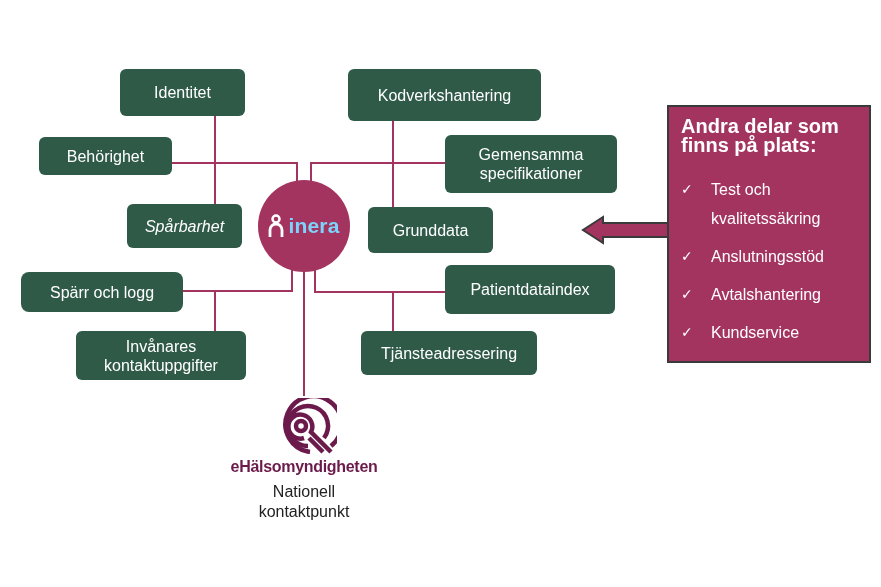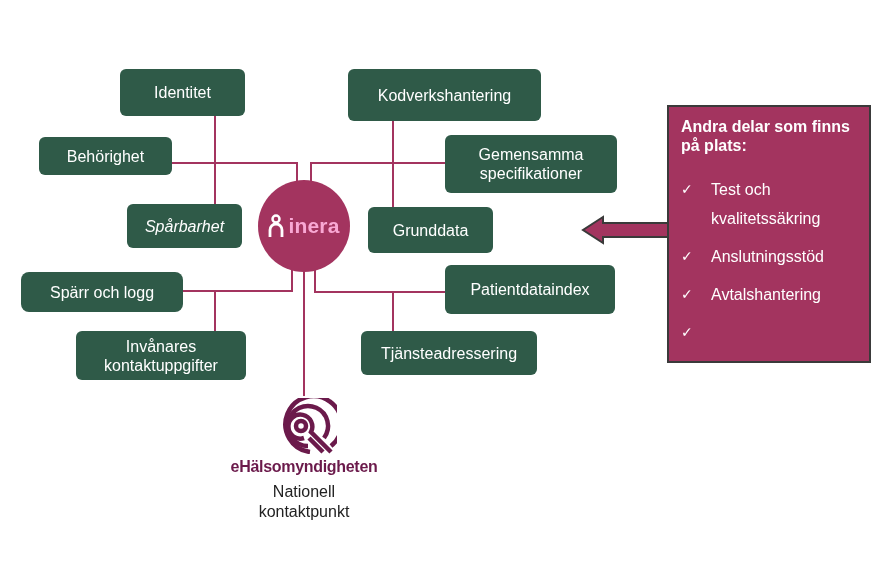--- a/index.html
+++ b/index.html
@@ -3,26 +3,26 @@
 <meta charset="utf-8">
 <style>
   html, body { margin:0; padding:0; background:#ffffff; }
   body { width:881px; height:587px; position:relative; overflow:hidden;
          font-family: "Liberation Sans", "DejaVu Sans", sans-serif; }
   .lines { position:absolute; left:0; top:0; width:881px; height:587px; }
   .box { position:absolute; background:#2f5a48; color:#ffffff; border-radius:6px;
          display:flex; align-items:center; justify-content:center; text-align:center;
          font-size:16px; line-height:19px; box-sizing:border-box; }
   .hub { position:absolute; left:258px; top:180px; width:92px; height:92px; border-radius:50%;
-         background:#a3345f; display:flex; align-items:center; justify-content:center; color:#f9a8d4; }
+         background:#a3345f; display:flex; align-items:center; justify-content:center; color:#7dd3fc; }
   .hub .logo-text { font-weight:bold; font-size:21px; letter-spacing:0.2px; margin-left:4px; }
   .panel { position:absolute; left:667px; top:105px; width:204px; height:258px;
            background:#a3345f; border:2px solid #3a3a3a; box-sizing:border-box; color:#fff;
            padding:10px 10px 0 12px; }
-  .panel h3 { margin:0; font-size:16px; line-height:19px; font-weight:bold; }
+  .panel h3 { margin:0; font-size:20px; line-height:19px; font-weight:bold; }
   .panel ul { list-style:none; margin:20px 0 0 0; padding:0; }
   .panel li { display:flex; font-size:16px; line-height:29px; margin-bottom:9px; }
   .panel li .chk { width:30px; flex:none; font-size:14px; }
   .ehm { position:absolute; left:228px; top:398px; width:152px; text-align:center; }
   .ehm .brand { color:#6b1a4b; font-weight:bold; font-size:16px; letter-spacing:-0.3px; margin-top:0px; }
   .ehm .caption { color:#222; font-size:16px; line-height:20px; margin-top:6px; }
 </style>
 </head>
 <body>
 
@@ -97,20 +97,21 @@
     <li>
         <span class="chk">✓</span>
         <span>Anslutningsstöd</span>
       </li>
     <li>
         <span class="chk">✓</span>
         <span>Avtalshantering</span>
       </li>
     <li>
         <span class="chk">✓</span>
+        <span>Kundservice</span>
       </li>
   </ul>
 </div>
 
 <div class="ehm">
   <svg width="66" height="56" viewBox="0 0 66 56">
     <g fill="none" stroke="#6b1a4b" stroke-width="4.5" stroke-linecap="butt">
       <path d="M60 54 L40 34 A12 12 0 1 0 33 40"></path>
       <path d="M52 54 L38 40"></path>
       <path d="M66 48 A28 28 0 1 0 45 54" transform="translate(-6,0)"></path>

